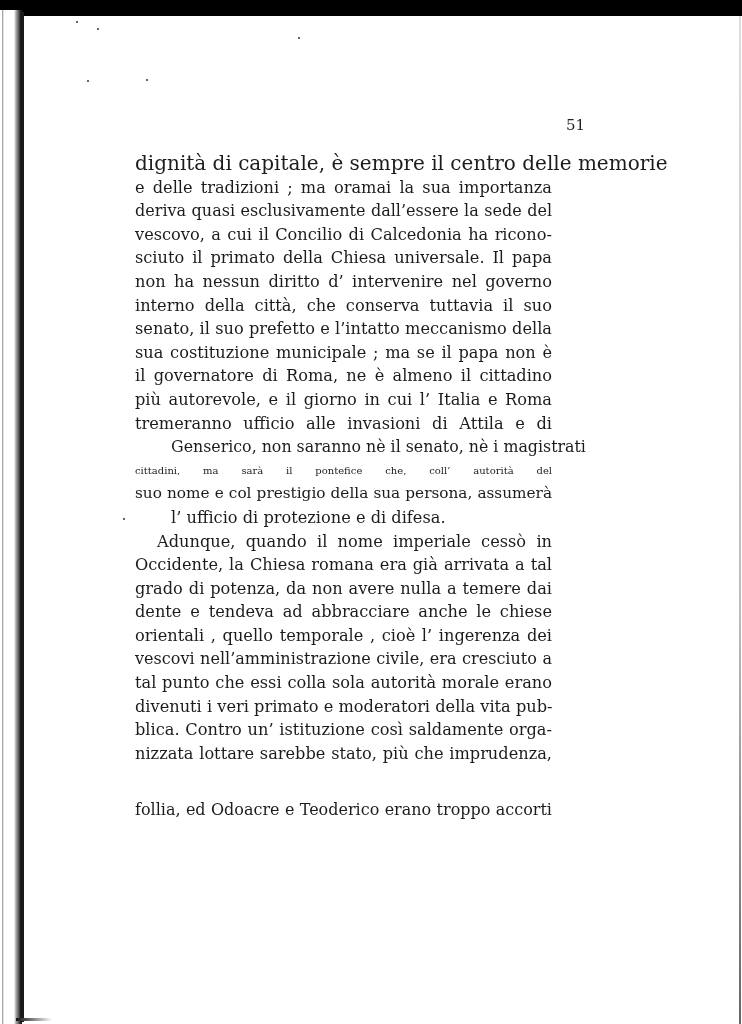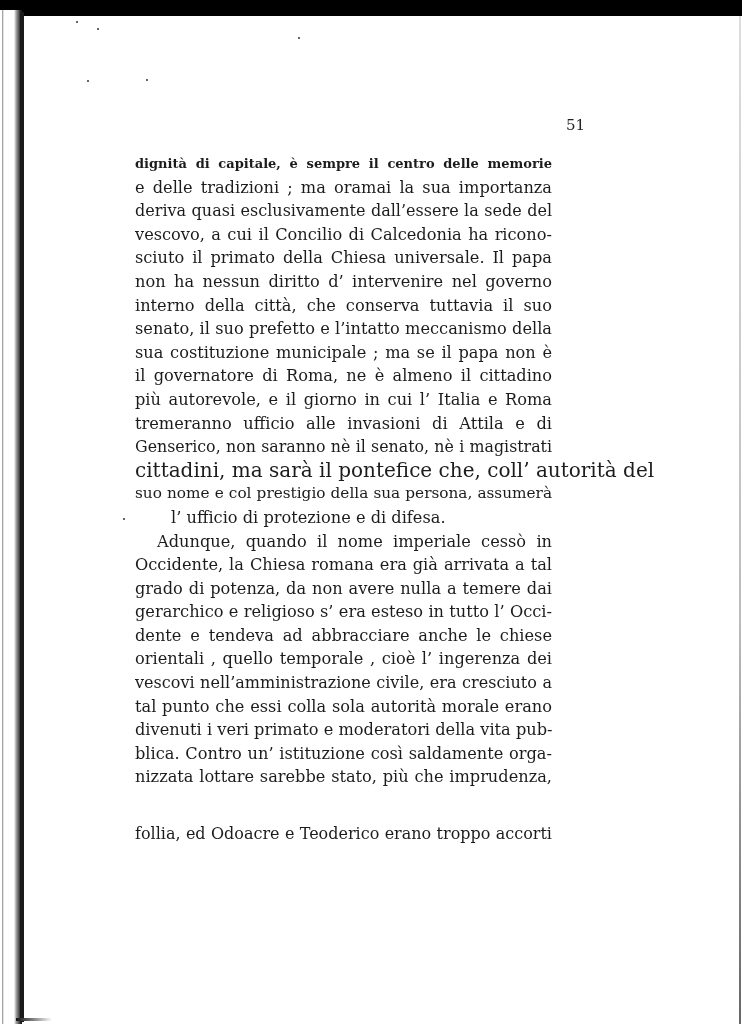--- a/index.html
+++ b/index.html
@@ -95,42 +95,41 @@
 <div class="speck" style="left:97px;top:28px;"></div>
 <div class="speck" style="left:87px;top:80px;"></div>
 <div class="speck" style="left:146px;top:79px;"></div>
 <div class="speck" style="left:298px;top:37px;"></div>
 <div class="speck" style="left:123px;top:518px;"></div>
 
 <div class="page-number">51</div>
 
 <div class="text-block">
   <div>
-    <div class="line" style="font-size: 13px; font-weight: bold;">dignità di capitale, è sempre il centro delle memorie</div>
+    <div class="line" style="font-size: 20px;">dignità di capitale, è sempre il centro delle memorie</div>
     <div class="line">e delle tradizioni ; ma oramai la sua importanza</div>
     <div class="line" style="font-size: 16.0379px;">deriva quasi esclusivamente dall’essere la sede del</div>
     <div class="line">vescovo, a cui il Concilio di Calcedonia ha ricono-</div>
     <div class="line">sciuto il primato della Chiesa universale. Il papa</div>
     <div class="line">non ha nessun diritto d’ intervenire nel governo</div>
     <div class="line">interno della città, che conserva tuttavia il suo</div>
     <div class="line">senato, il suo prefetto e l’intatto meccanismo della</div>
     <div class="line">sua costituzione municipale ; ma se il papa non è</div>
     <div class="line">il governatore di Roma, ne è almeno il cittadino</div>
     <div class="line">più autorevole, e il giorno in cui l’ Italia e Roma</div>
     <div class="line">tremeranno ufficio alle invasioni di Attila e di</div>
-    <div class="line" style="font-size: 15.8255px;">Genserico, non saranno nè il senato, nè i magistrati</div>
-    <div class="line" style="font-size: 20px;">cittadini, ma sarà il pontefice che, coll’ autorità del</div>
+    <div class="line" style="font-size: 15.8255px; margin-left: 36px;">Genserico, non saranno nè il senato, nè i magistrati</div>
+    <div class="line" style="font-size: 10px;">cittadini, ma sarà il pontefice che, coll’ autorità del</div>
     <div class="line" style="font-size: 15.2916px;">suo nome e col prestigio della sua persona, assumerà</div>
     <div class="line last">l’ ufficio di protezione e di difesa.</div>
   </div>
   <div>
     <div class="line indent">Adunque, quando il nome imperiale cessò in</div>
     <div class="line">Occidente, la Chiesa romana era già arrivata a tal</div>
     <div class="line">grado di potenza, da non avere nulla a temere dai</div>
-    <div class="line">gerarchico e religioso s’ era esteso in tutto l’ Occi-</div>
     <div class="line">dente e tendeva ad abbracciare anche le chiese</div>
     <div class="line">orientali , quello temporale , cioè l’ ingerenza dei</div>
     <div class="line" style="font-size: 16.0462px;">vescovi nell’amministrazione civile, era cresciuto a</div>
     <div class="line">tal punto che essi colla sola autorità morale erano</div>
     <div class="line">divenuti i veri primato e moderatori della vita pub-</div>
     <div class="line">blica. Contro un’ istituzione così saldamente orga-</div>
     <div class="line">nizzata lottare sarebbe stato, più che imprudenza,</div>
     <div class="line" style="font-size: 15.9997px; margin-top: 33px;">follia, ed Odoacre e Teoderico erano troppo accorti</div>
   </div>
 </div>

